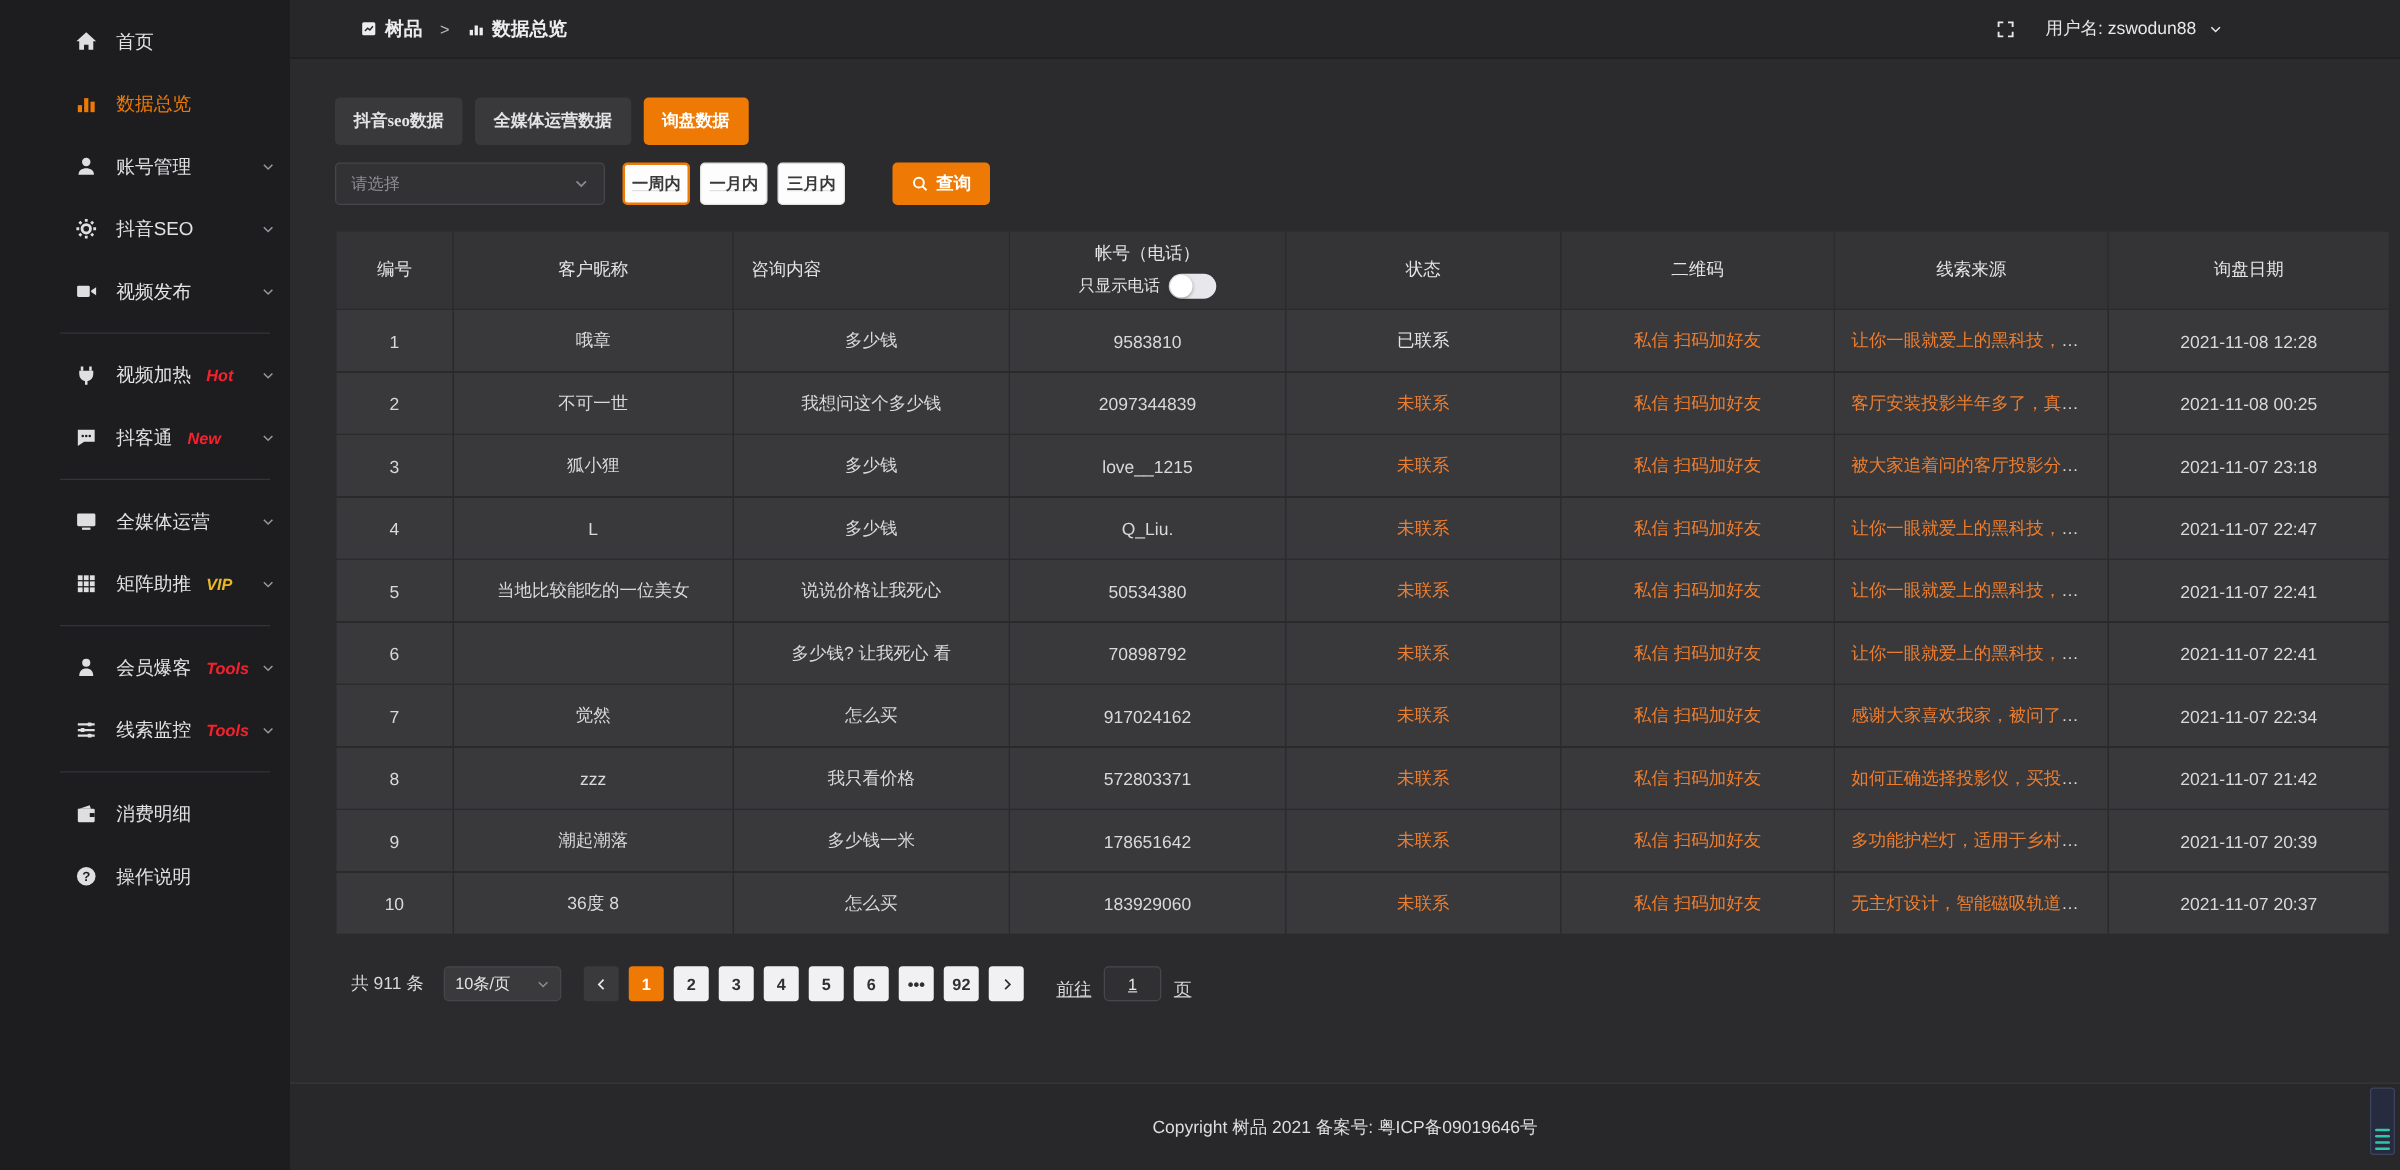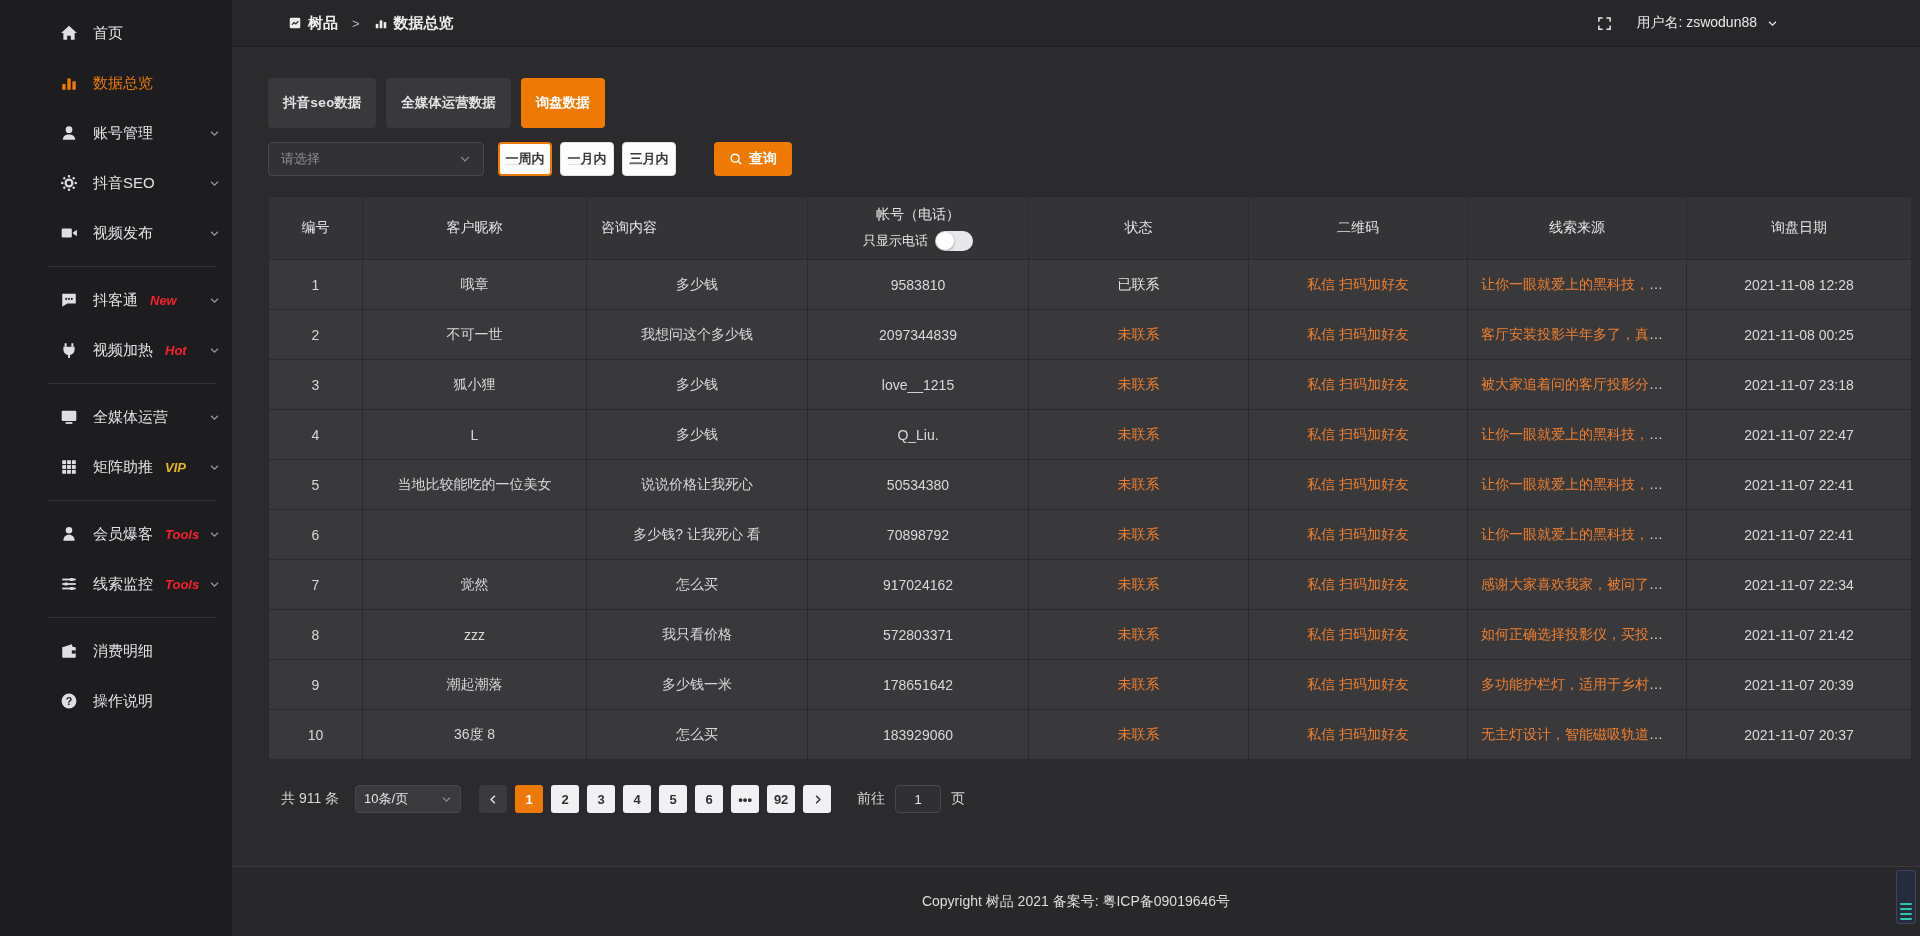--- a/index.html
+++ b/index.html
@@ -31,22 +31,22 @@
   .crumb { display:flex; align-items:center; gap:10px; font-size:15px; color:#ededee; font-weight:600; }
   .crumb-item { display:flex; align-items:center; gap:6px; }
   .crumb-sep { color:#b9b9bd; font-size:13px; font-weight:400; margin:0 4px; }
   .userbox { display:flex; align-items:center; gap:10px; font-size:14px; color:#e8e8ea; }
   .userbox .fs { margin-right:14px; display:inline-flex; color:#e8e8ea; cursor:pointer; }
 
   
   .main { position:absolute; left:232px; right:0; top:47px; bottom:70px; padding:31px 9px 0 36px; background:#2b2b2d; }
 
   .tabs { display:flex; gap:10px; }
-  .tab { height:50px; padding:0 15px; border:none; border-radius:4px; background:#39393c; color:#e3e3e5;
-    font-size:13.5px; font-family:Liberation Mono, monospace; cursor:pointer; font-weight:600; }
+  .tab { height:38px; padding:0 15px; border:none; border-radius:4px; background:#39393c; color:#e3e3e5;
+    font-size:13.5px; font-family:Liberation Serif, serif; cursor:pointer; font-weight:600; }
   .tab.active { background:var(--accent); color:#fff; }
 
   .filters { display:flex; align-items:center; margin-top:14px; gap:10px; }
   .select { width:216px; height:34px; background:#323235; border:1px solid #47474b; border-radius:4px;
     display:flex; align-items:center; justify-content:space-between; padding:0 12px; font-size:13px; cursor:pointer; }
   .select .ph { color:#8d8d93; }
   .select .chev { color:#8d8d93; display:inline-flex; }
   .periods { display:flex; gap:8px; margin-left:4px;text-decoration:underline; }
   .pbtn { width:54px; height:34px; background:#fdfdfd; color:#3a3a3a; border:1px solid #e2e2e2; border-radius:4px;
     font-size:13px; font-family:inherit; font-weight:600; cursor:pointer; }
@@ -68,27 +68,27 @@
   a.lnk { color:var(--link); text-decoration:none; cursor:pointer; }
   .th-stack { display:flex; flex-direction:column; align-items:center; gap:7px; }
   .tgl-row { display:flex; align-items:center; gap:7px; font-size:13px; color:#e4e4e6; }
   .switch { width:38px; height:20px; background:#e8e8ec; border-radius:10px; position:relative; cursor:pointer; display:inline-block; }
   .switch .knob { position:absolute; left:1px; top:1px; width:18px; height:18px; border-radius:50%; background:#fff;
     box-shadow:0 1px 3px rgba(0,0,0,.35); }
 
   
   .pager { display:flex; align-items:center; margin-top:25px; padding-left:13px; font-size:14px; color:#d7d7d9; }
   .total { margin-right:16px; }
-  .select.sm { width:106px; height:28px; padding:0 8px; font-size:13px; color:#e4e4e6; background:#3a3a3d; border:1px solid #47474b; }
+  .select.sm { width:94px; height:28px; padding:0 8px; font-size:13px; color:#e4e4e6; background:#3a3a3d; border:1px solid #47474b; }
   .pgwrap { display:inline-flex; gap:8px; margin-left:18px; }
   .pg { min-width:28px; height:28px; border:none; border-radius:3px; background:#f1f1f3; color:#303033;
     font-size:13px; font-weight:700; font-family:inherit; cursor:pointer; display:inline-flex; align-items:center; justify-content:center; }
   .pg.active { background:var(--accent); color:#fff; }
   .pg.dark { background:#3a3a3d; color:#e8e8ea; }
-  .goto { display:inline-flex; align-items:center; gap:10px; margin-left:26px; }
+  .goto { display:inline-flex; align-items:flex-end; gap:10px; margin-left:26px;text-decoration:underline; }
   .goto-input { width:46px; height:28px; background:#303033; border:1px solid #48484c; border-radius:4px;
     color:#e8e8ea; text-align:center; font-size:13px; font-family:inherit; }
 
   
   .footer { position:absolute; left:232px; right:0; bottom:0; height:70px; background:#28282b;
     border-top:1px solid #39393c; display:flex; align-items:center; justify-content:center;
     font-size:14px; color:#dededf; }
 
   .corner-widget { position:absolute; right:4px; bottom:12px; width:20px; height:54px; background:#262b3d;
     border:1px solid #3c445f; border-radius:3px; display:flex; flex-direction:column; justify-content:flex-end;
@@ -163,45 +163,45 @@
         <span class="s-label">视频发布</span>
         <span class="s-chev">
           <svg width="11" height="11" viewBox="0 0 16 16" fill="none" stroke="currentColor" stroke-width="1.8">
             <polyline points="3,5.5 8,10.5 13,5.5"></polyline>
           </svg>
         </span>
       </div>
       <div class="side-divider"></div>
       <div class="side-item">
         <span class="s-icon">
+          <svg viewBox="0 0 16 16" fill="none" stroke="currentColor" stroke-width="1.8">
+            <path d="M5 2v3M11 2v3"></path>
+            <path d="M3 5h10v2.5a5 5 0 0 1-10 0z" fill="currentColor" stroke="none"></path>
+            <line x1="8" y1="11.5" x2="8" y2="15"></line>
+          </svg>
+        </span>
+        <span class="s-label">视频加热</span>
+        <span class="s-badge" style="color:#f5222d">Hot</span>
+        <span class="s-chev">
+          <svg width="11" height="11" viewBox="0 0 16 16" fill="none" stroke="currentColor" stroke-width="1.8">
+            <polyline points="3,5.5 8,10.5 13,5.5"></polyline>
+          </svg>
+        </span>
+      </div>
+      <div class="side-item">
+        <span class="s-icon">
           <svg viewBox="0 0 16 16">
             <path d="M2 2.5h12v8.5H6.5L2 14z" fill="currentColor"></path>
             <circle cx="5.5" cy="7" r="0.9" fill="#1d1d20"></circle>
             <circle cx="8" cy="7" r="0.9" fill="#1d1d20"></circle>
             <circle cx="10.5" cy="7" r="0.9" fill="#1d1d20"></circle>
           </svg>
         </span>
         <span class="s-label">抖客通</span>
         <span class="s-badge" style="color:#f5222d">New</span>
-        <span class="s-chev">
-          <svg width="11" height="11" viewBox="0 0 16 16" fill="none" stroke="currentColor" stroke-width="1.8">
-            <polyline points="3,5.5 8,10.5 13,5.5"></polyline>
-          </svg>
-        </span>
-      </div>
-      <div class="side-item">
-        <span class="s-icon">
-          <svg viewBox="0 0 16 16" fill="none" stroke="currentColor" stroke-width="1.8">
-            <path d="M5 2v3M11 2v3"></path>
-            <path d="M3 5h10v2.5a5 5 0 0 1-10 0z" fill="currentColor" stroke="none"></path>
-            <line x1="8" y1="11.5" x2="8" y2="15"></line>
-          </svg>
-        </span>
-        <span class="s-label">视频加热</span>
-        <span class="s-badge" style="color:#f5222d">Hot</span>
         <span class="s-chev">
           <svg width="11" height="11" viewBox="0 0 16 16" fill="none" stroke="currentColor" stroke-width="1.8">
             <polyline points="3,5.5 8,10.5 13,5.5"></polyline>
           </svg>
         </span>
       </div>
       <div class="side-divider"></div>
       <div class="side-item">
         <span class="s-icon">
           <svg viewBox="0 0 16 16" fill="currentColor">

